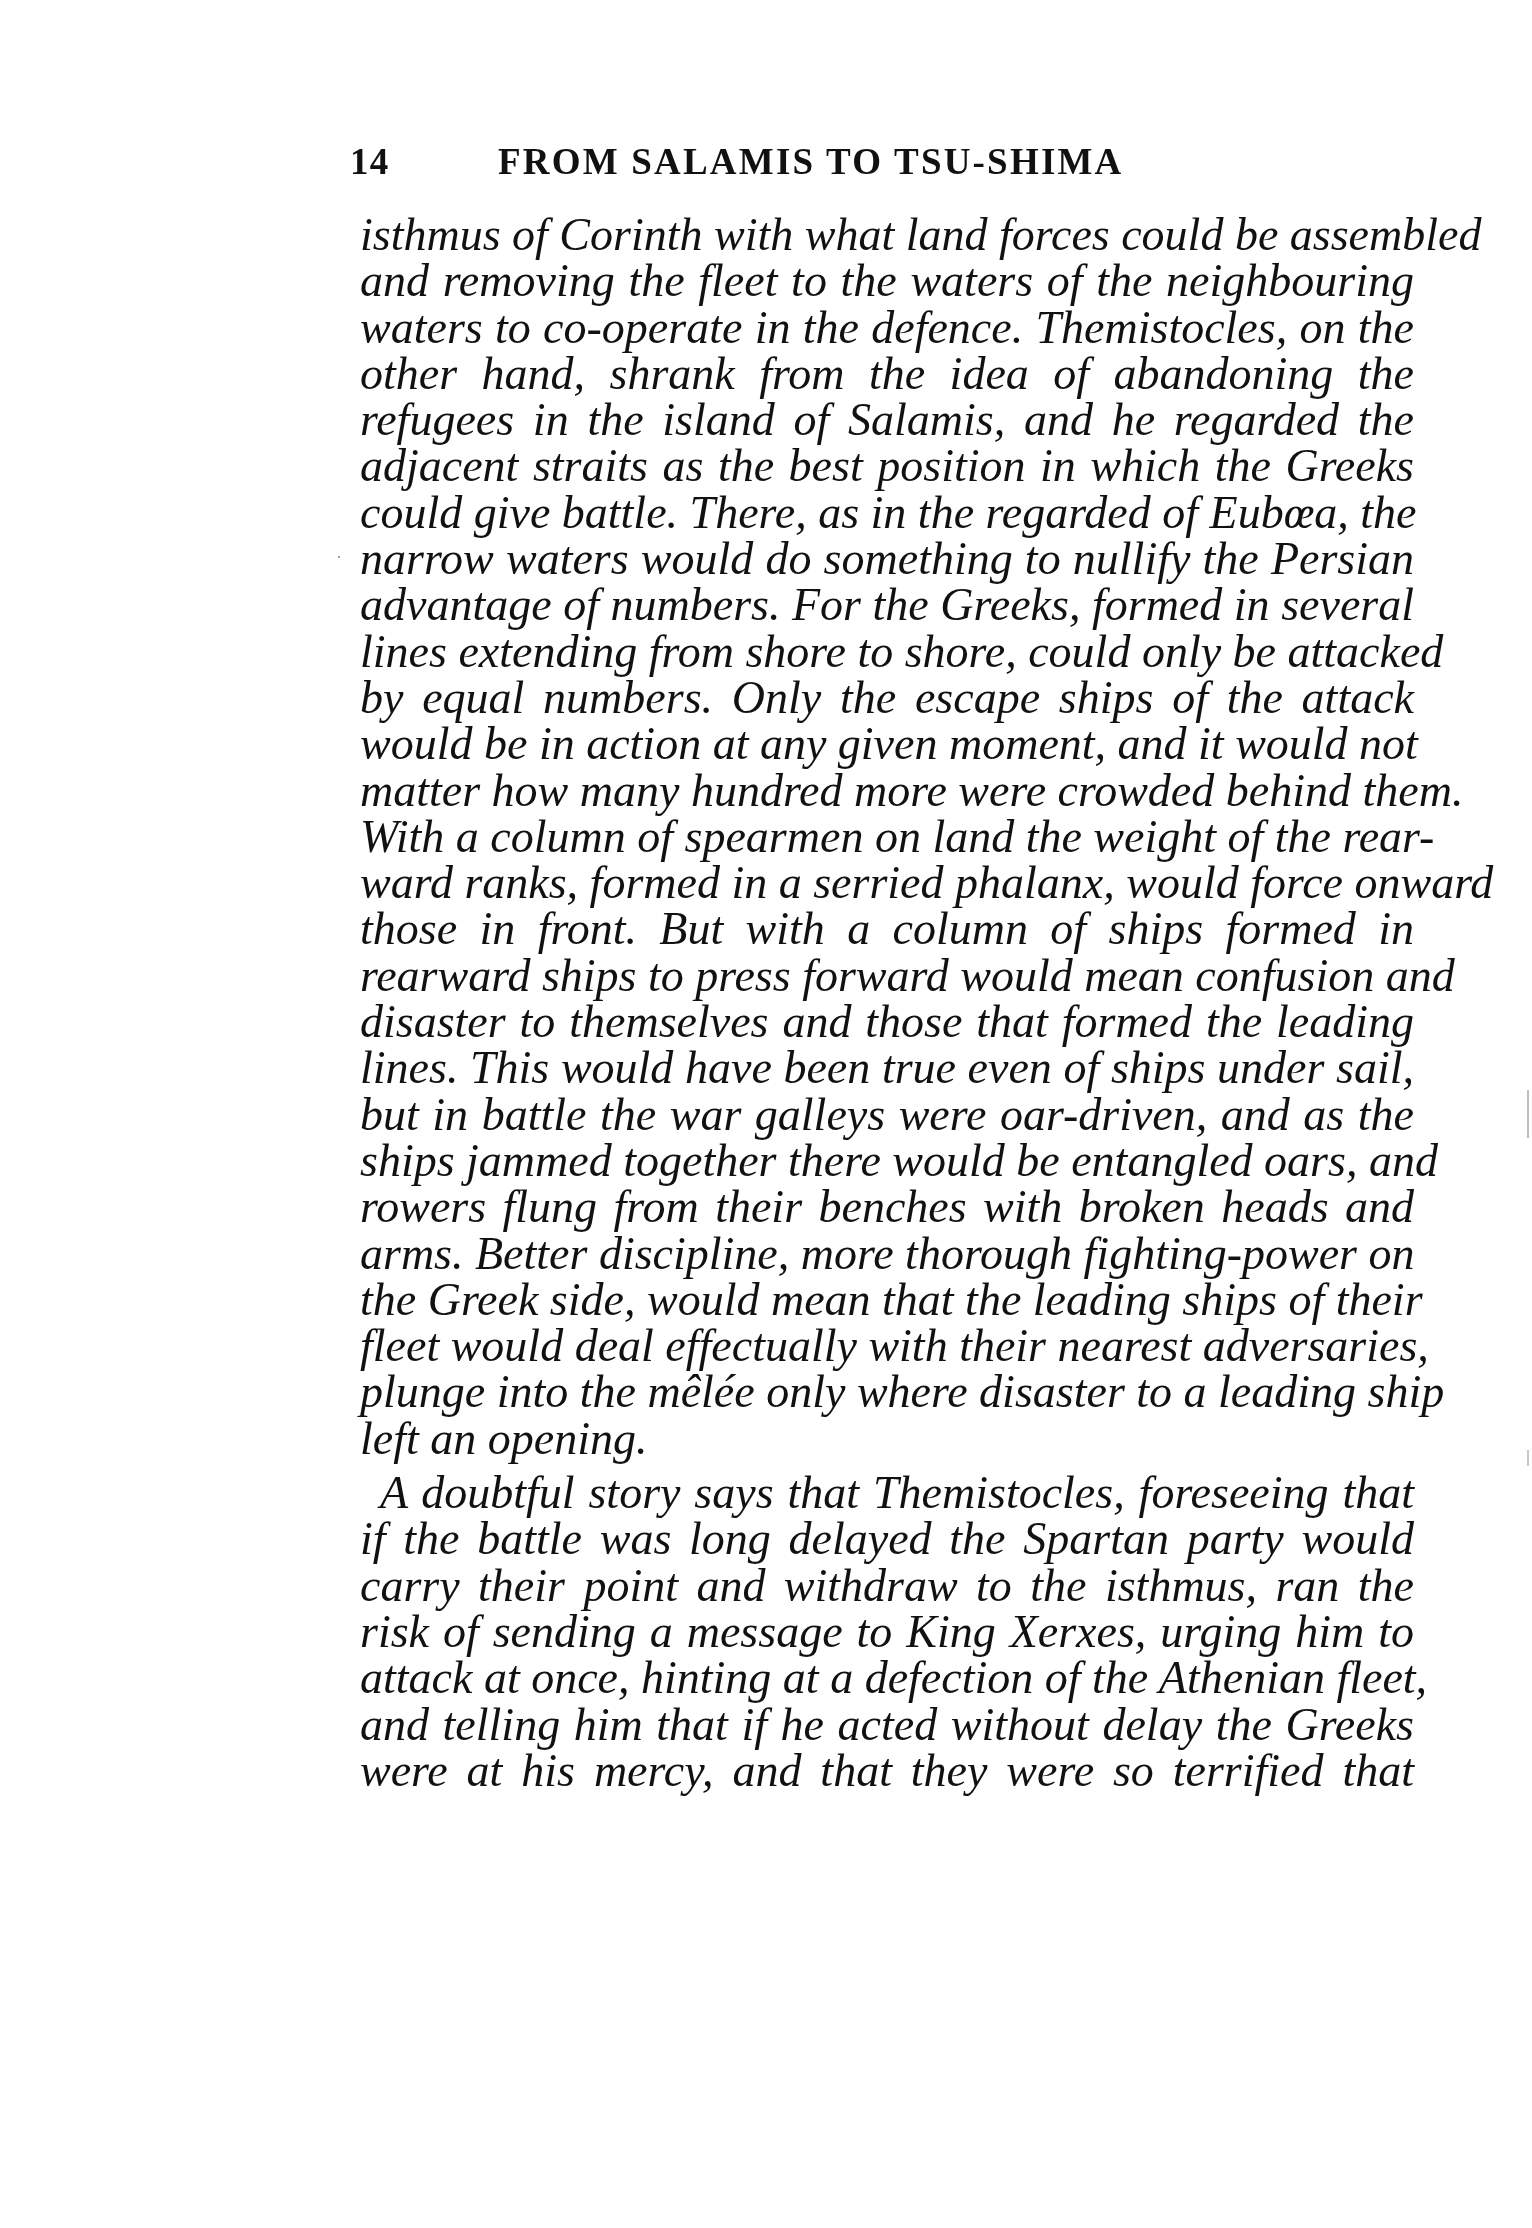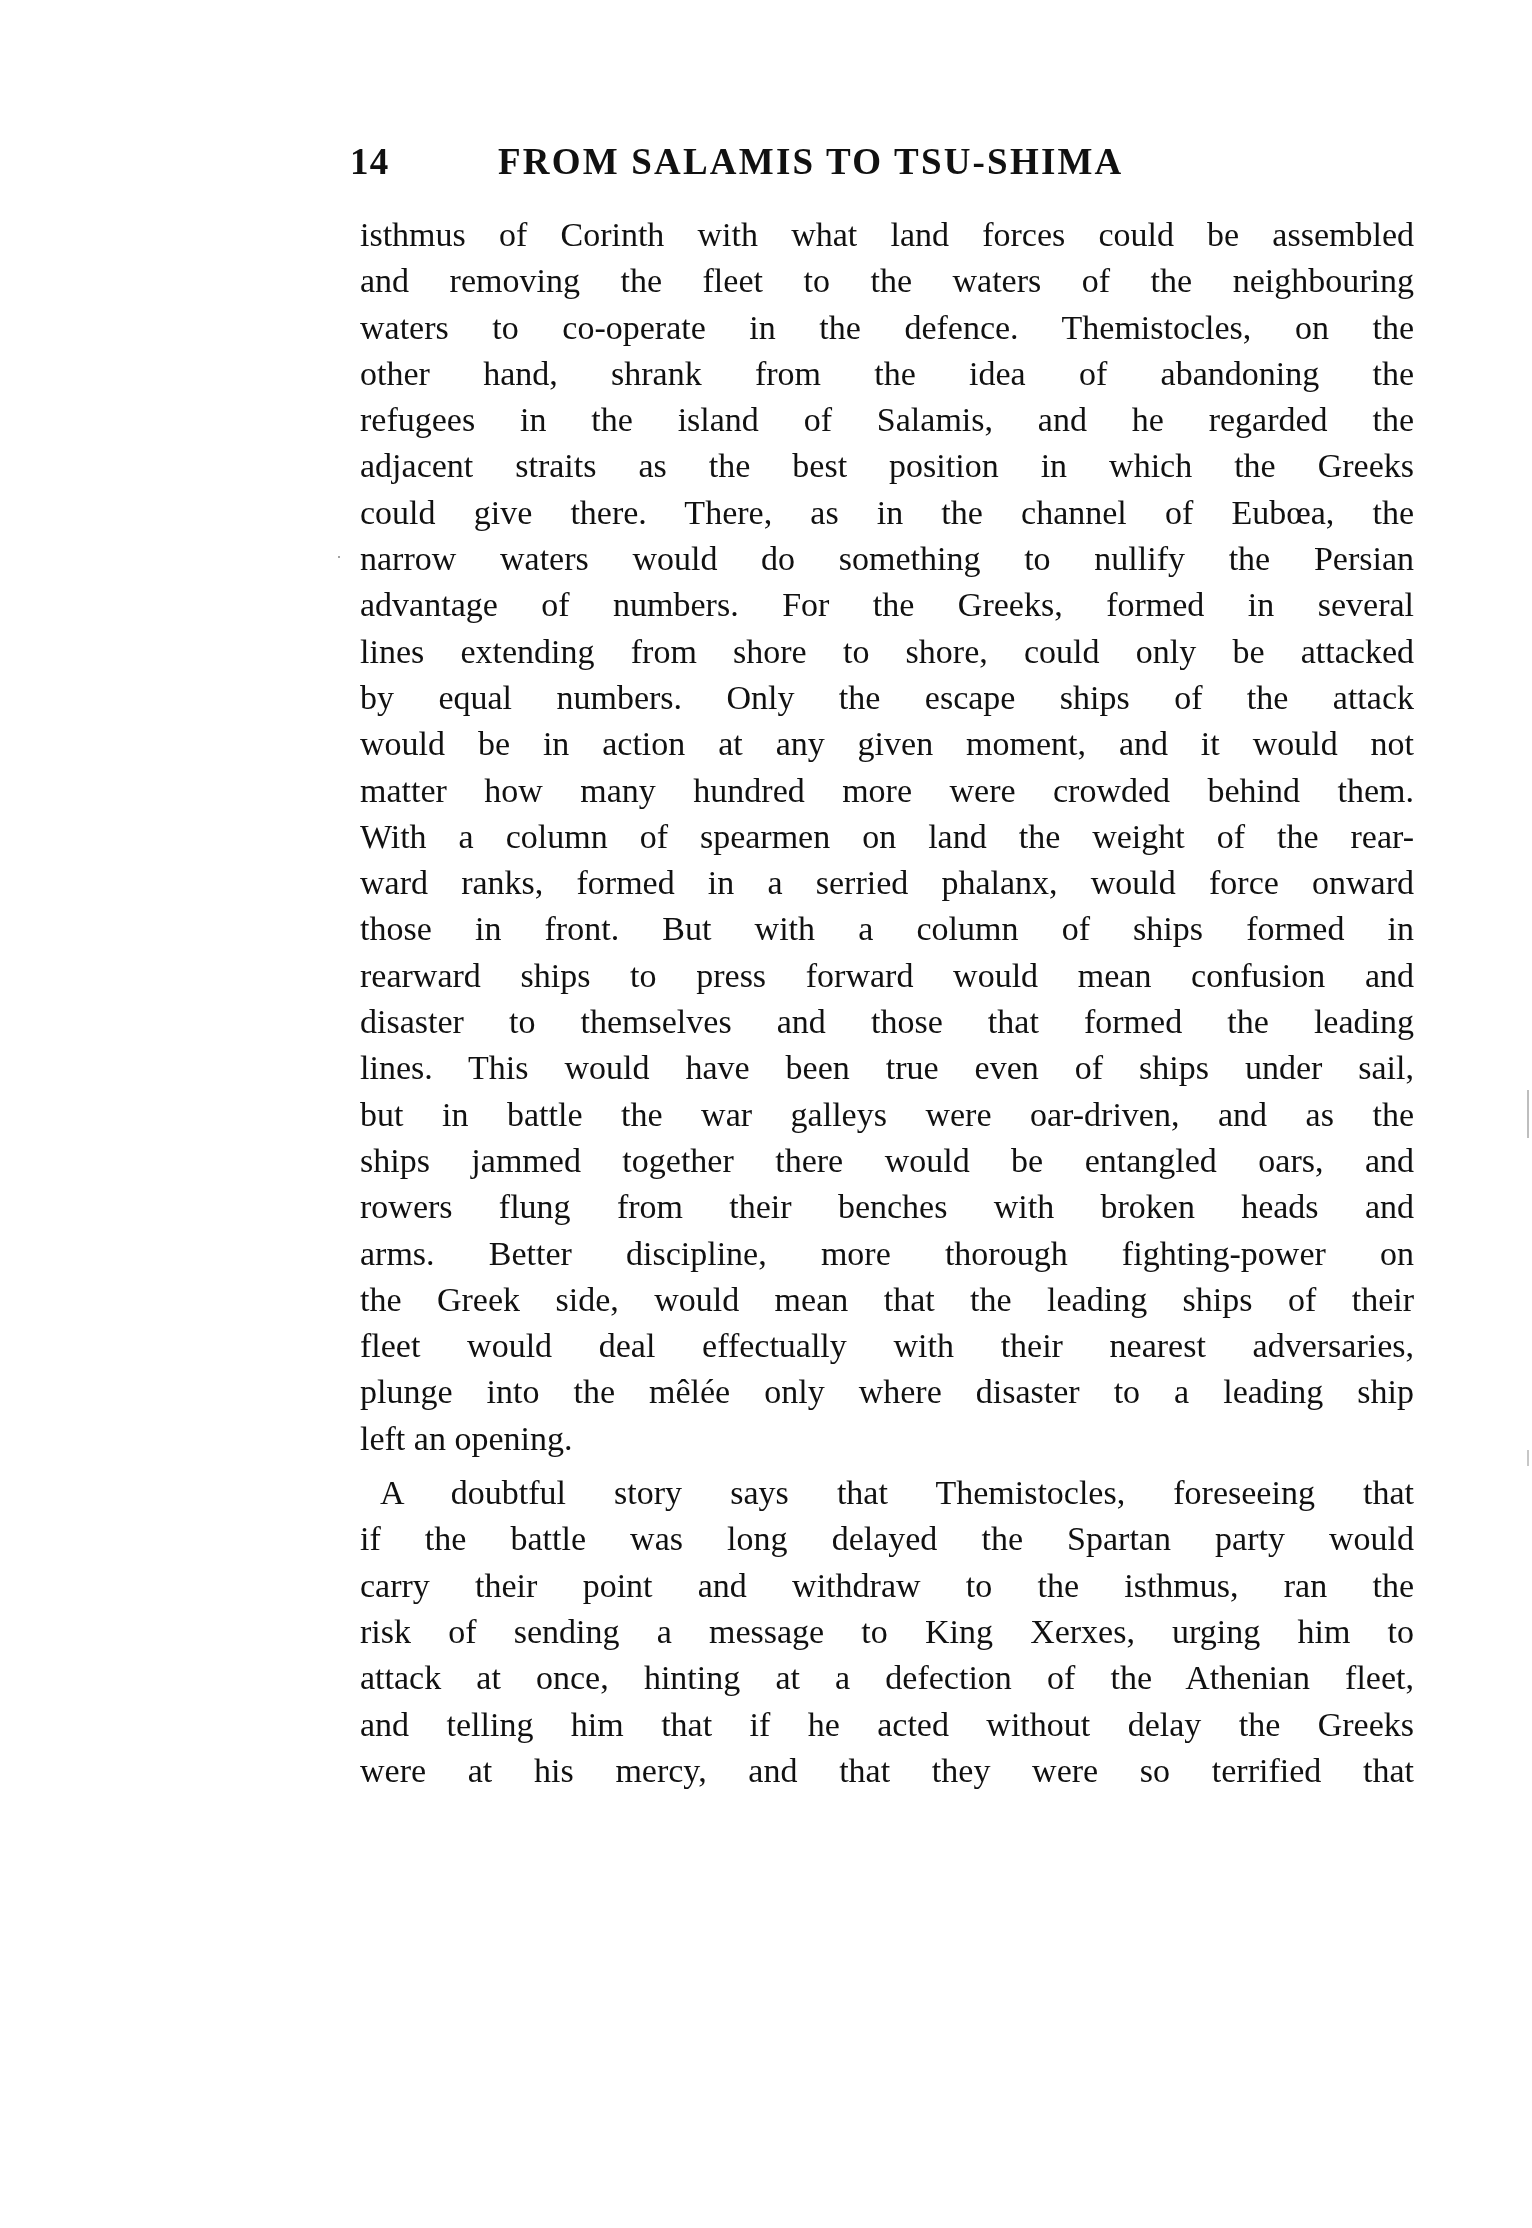--- a/index.html
+++ b/index.html
@@ -42,22 +42,23 @@
       left: 148px;
       top: 0;
       letter-spacing: 2.2px;
       text-align: center;
     }
     .body-text {
       position: absolute;
       left: 360px;
       top: 212px;
       width: 1054px;
-      font-size: 34px;
+      font-size: 46px;
       line-height: 46.3px;
+      font-style: italic;
     }
     .line {
       display: block;
       height: 46.3px;
       white-space: nowrap;
       text-align: justify;
       text-align-last: justify;
     }
     .line.last {
       text-align-last: left;
@@ -83,21 +84,21 @@
   </div>
 
   <div class="body-text">
     <div class="paragraph">
       <span class="line">isthmus of Corinth with what land forces could be assembled</span>
       <span class="line">and removing the fleet to the waters of the neighbouring</span>
       <span class="line">waters to co-operate in the defence.  Themistocles, on the</span>
       <span class="line">other hand, shrank from the idea of abandoning the</span>
       <span class="line">refugees in the island of Salamis, and he regarded the</span>
       <span class="line">adjacent straits as the best position in which the Greeks</span>
-      <span class="line">could give there.  There, as in the channel of Eubœa, the</span>
+      <span class="line">could give battle.  There, as in the regarded of Eubœa, the</span>
       <span class="line">narrow waters would do something to nullify the Persian</span>
       <span class="line">advantage of numbers.  For the Greeks, formed in several</span>
       <span class="line">lines extending from shore to shore, could only be attacked</span>
       <span class="line">by equal numbers.  Only the escape ships of the attack</span>
       <span class="line">would be in action at any given moment, and it would not</span>
       <span class="line">matter how many hundred more were crowded behind them.</span>
       <span class="line">With a column of spearmen on land the weight of the rear-</span>
       <span class="line">ward ranks, formed in a serried phalanx, would force onward</span>
       <span class="line">those in front.  But with a column of ships formed in</span>
       <span class="line">rearward ships to press forward would mean confusion and</span>

